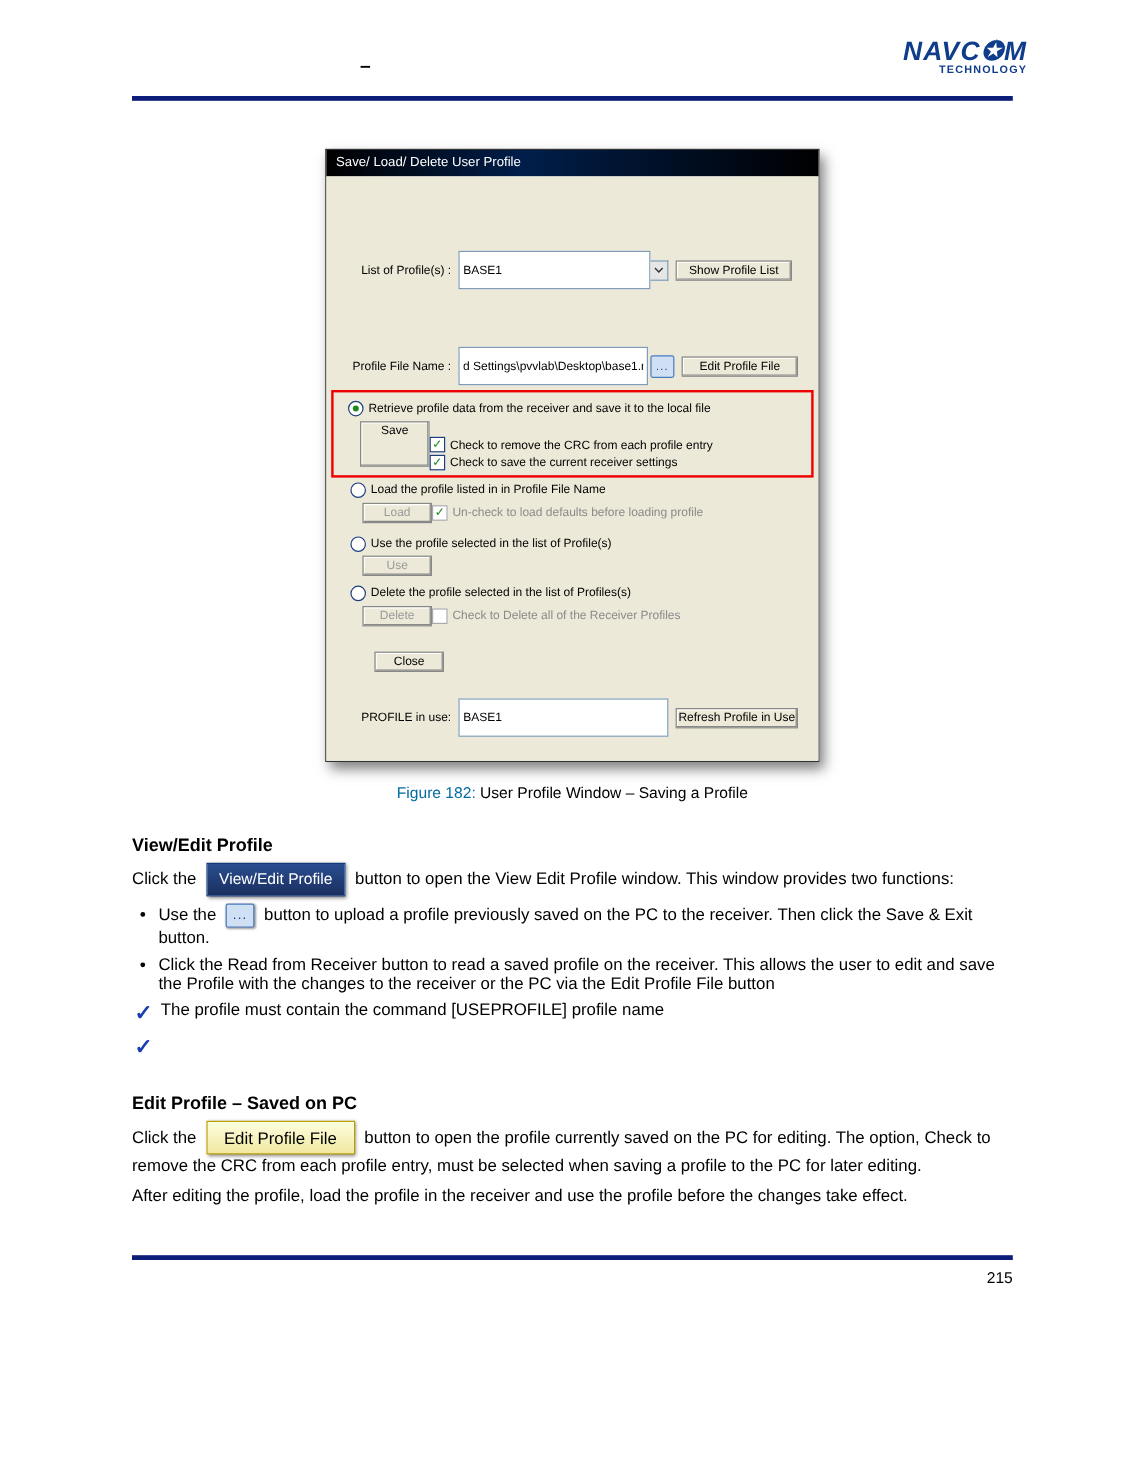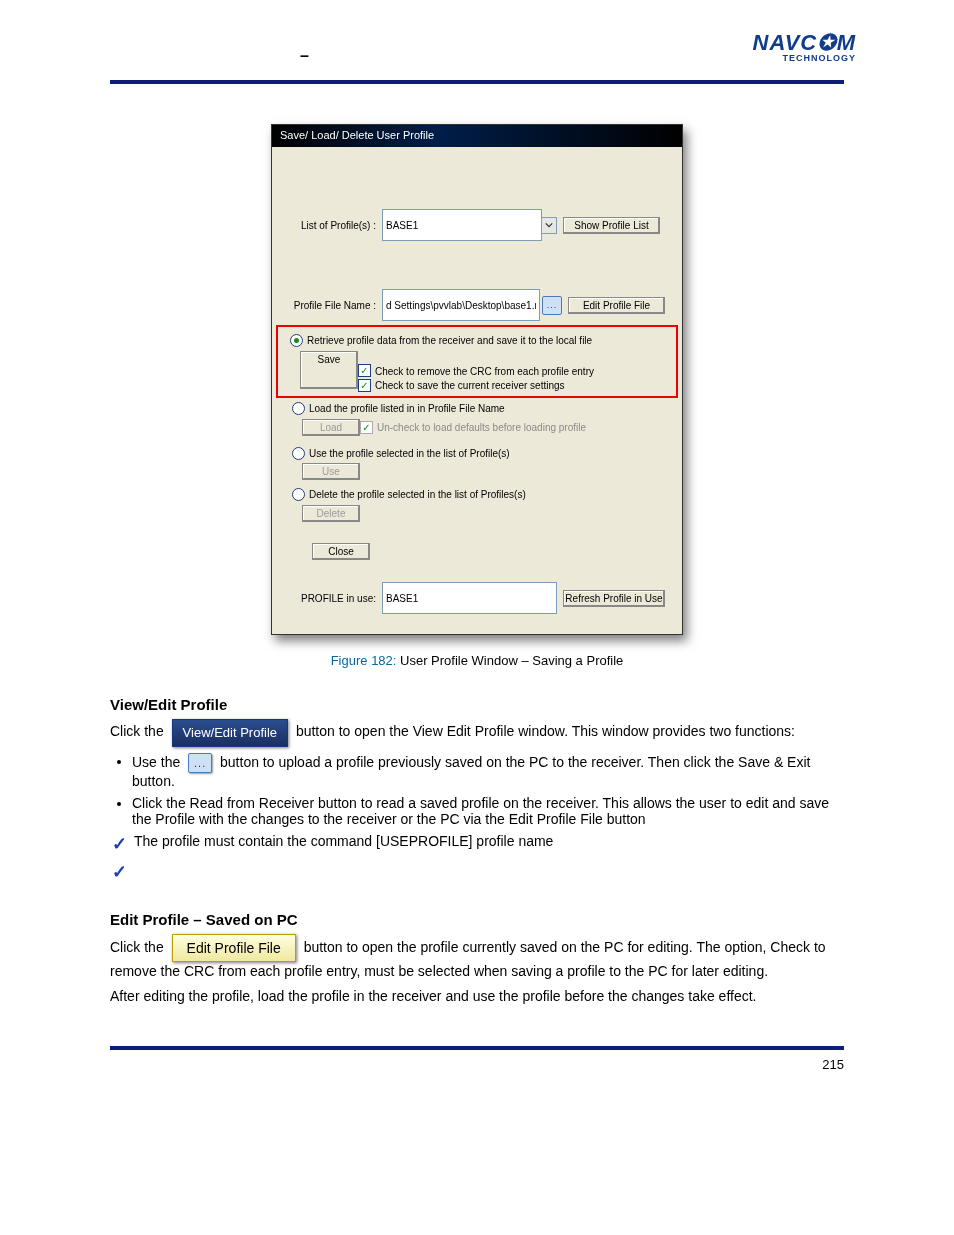--- a/index.html
+++ b/index.html
@@ -234,20 +234,26 @@
           <span>Use the profile selected in the list of Profile(s)</span>
         </div>
         <div class="btn btn-small dis">Use</div>
 
         <div class="radio-row" style="margin-top:8px;">
           <div class="radio"></div>
           <span>Delete the profile selected in the list of Profiles(s)</span>
         </div>
         <div style="display:flex;">
           <div class="btn btn-small dis">Delete</div>
+          <div style="flex:1;">
+            <div style="display:flex;align-items:center;margin-top:5px;">
+              <div class="chk dis"></div>
+              <span class="disabled-text">Check to Delete all of the Receiver Profiles</span>
+            </div>
+          </div>
         </div>
 
         <div class="btn btn-close">Close</div>
 
         <div class="refresh-row">
           <div class="lbl">PROFILE in use:</div>
           <input class="input" style="width: 175px; flex: initial;" readonly="" value="BASE1">
           <div class="btn btn-right" style="width:100px;">Refresh Profile in Use</div>
         </div>
 

